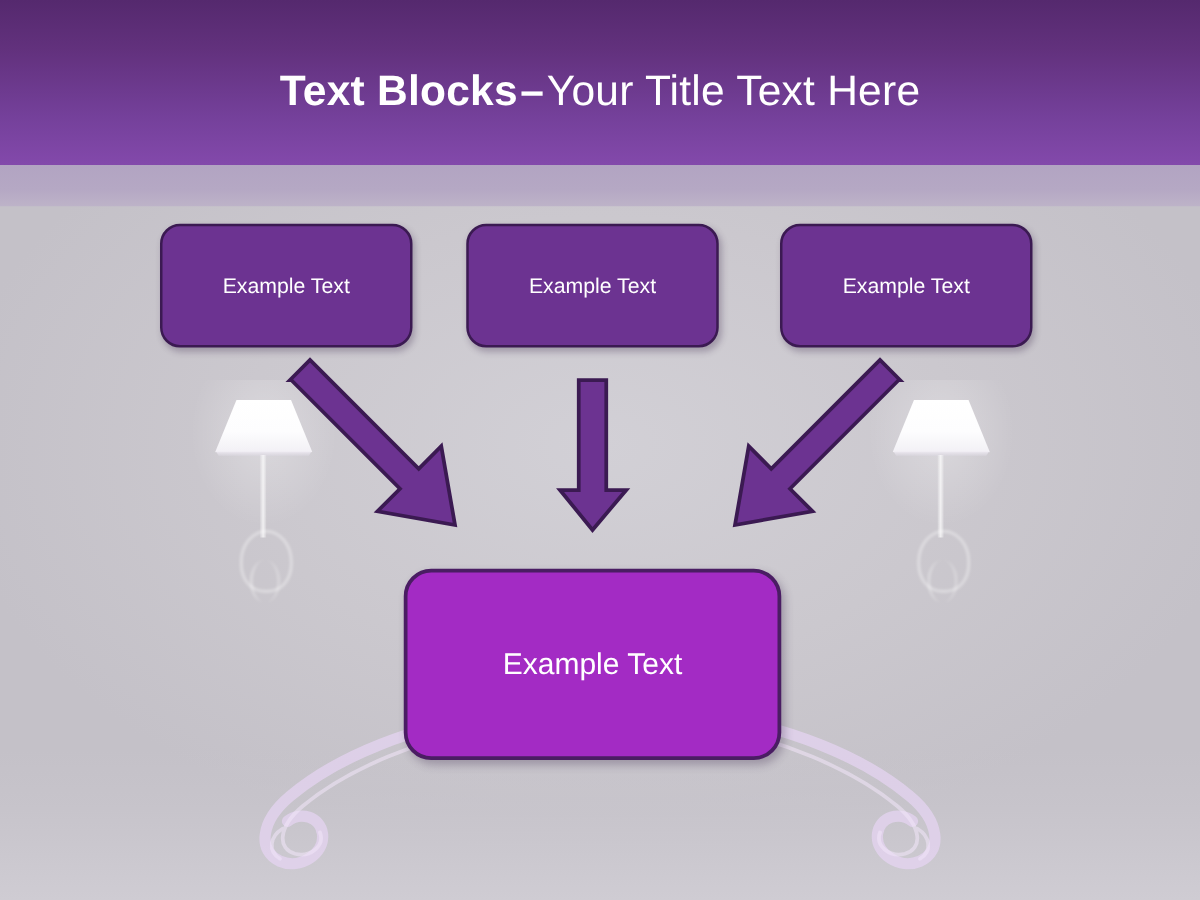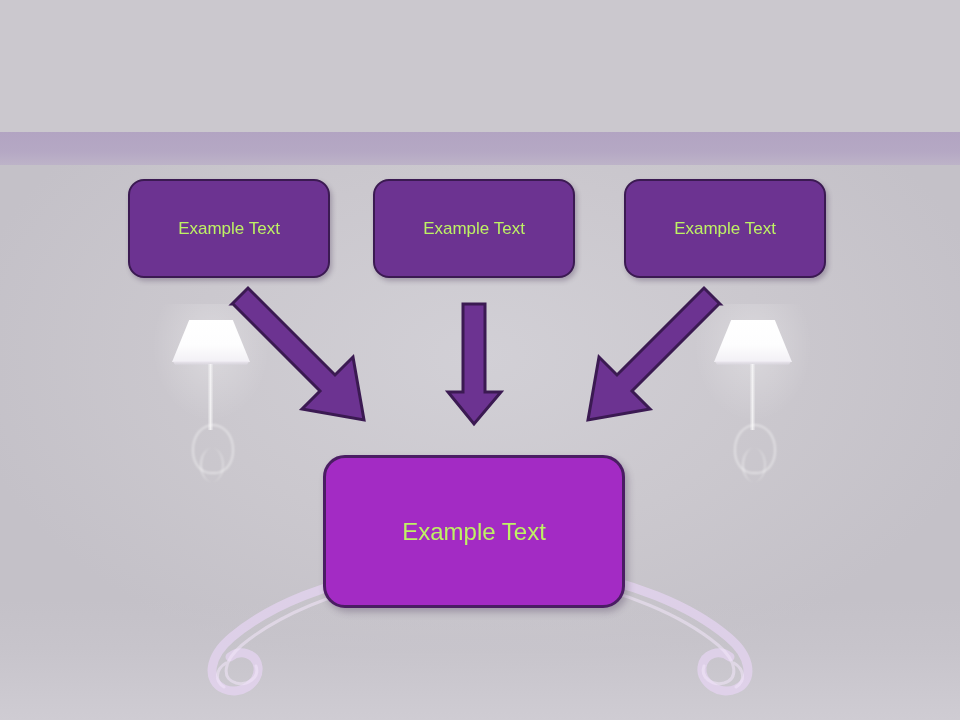--- a/index.html
+++ b/index.html
@@ -113,21 +113,21 @@
   
   .swirl { position: absolute; pointer-events: none; }
 
   
   .block {
     position: absolute;
     box-sizing: border-box;
     display: flex;
     align-items: center;
     justify-content: center;
-    color: #bef264;
+    color: #ffffff;
     border-radius: 16px;
   }
   .block-top {
     width: 202px; height: 99px;
     background: #6c3391;
     border: 2px solid #3b1a52;
     font-size: 17px;
     box-shadow: 2px 3px 5px rgba(60,40,75,0.30);
   }
   .block-bottom {
@@ -187,20 +187,27 @@
     <div class="glow"></div>
     <div class="shade"></div>
     <div class="shade-lip"></div>
     <div class="stem"></div>
     <div class="base"></div>
     <div class="base2"></div>
   </div>
 
   <div class="bg-band"></div>
 
+  <div class="header">
+    <div class="header-title">
+      <span class="t-bold">Text Blocks</span>
+      <span class="t-sep">–</span>
+      <span class="t-rest">Your Title Text Here</span>
+    </div>
+  </div>
 
   <svg class="arrow-svg" style="left:222px; top:282px;" width="150" height="148" viewBox="0 0 150 148">
     <polygon points="10,22 26,6 113,93 131,75 142,138 80,127 98,109 11,22" fill="#6c3391" stroke="#3b1a52" stroke-width="3" stroke-linejoin="miter"></polygon>
   </svg>
 
   <svg class="arrow-svg" style="left:446px; top:300px;" width="62" height="128" viewBox="0 0 62 128">
     <polygon points="17,4 39,4 39,92 55,92 28,124 2,92 17,92" fill="#6c3391" stroke="#3b1a52" stroke-width="3" stroke-linejoin="miter"></polygon>
   </svg>
 
   <svg class="arrow-svg" style="left:580px; top:282px;" width="150" height="148" viewBox="0 0 150 148">

